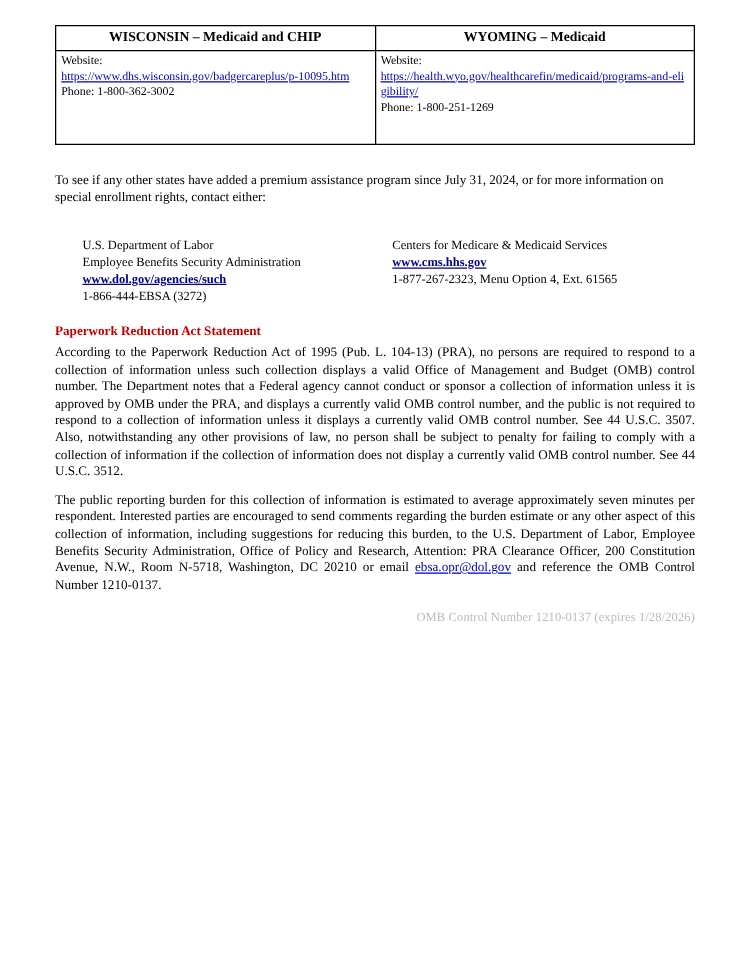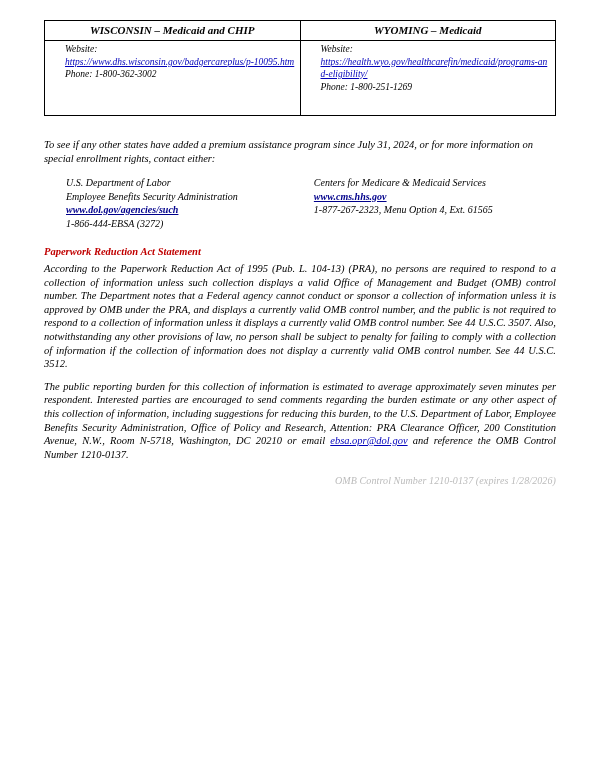--- a/index.html
+++ b/index.html
@@ -14,21 +14,20 @@
     color: #000000;
     position: relative;
     overflow: hidden;
   }
   .page {
     position: absolute;
     left: 0; top: 0;
     width: 600px;
     height: 776px;
     padding: 0;
-    font-style: italic;
   }
   .content {
     position: absolute;
     left: 44px;
     top: 20px;
     width: 512px;
   }
 
   
   table.states {
@@ -44,21 +43,21 @@
   table.states th {
     text-align: center;
     font-size: 11px;
     font-weight: bold;
     padding: 3px 2px 4px 2px;
     font-family: "Liberation Serif", serif;
   }
   table.states td {
     font-size: 9.5px;
     line-height: 12.5px;
-    padding: 2px 4px 14px 20px;
+    padding: 2px 4px 14px 4px;
     height: 58px;
   }
   .cell-line {
     display: block;
     white-space: nowrap;
   }
   .cell-line.wrap {
     white-space: normal;
   }
   a.link {
@@ -79,21 +78,21 @@
 
   .intro {
     font-size: 10.5px;
     line-height: 14px;
     margin: 0;
   }
 
   
   .contacts {
     display: flex;
-    margin-top: 10px;
+    margin-top: 24px;
     font-size: 10px;
     line-height: 13.5px;
     gap: 19px;
   }
   .contacts .col {
     width: 50%;
   }
   .contacts .col.left { padding-left: 22px; box-sizing: border-box; }
   .contacts .col.right { padding-left: 4px; box-sizing: border-box; }
   .contacts .bold-link {

